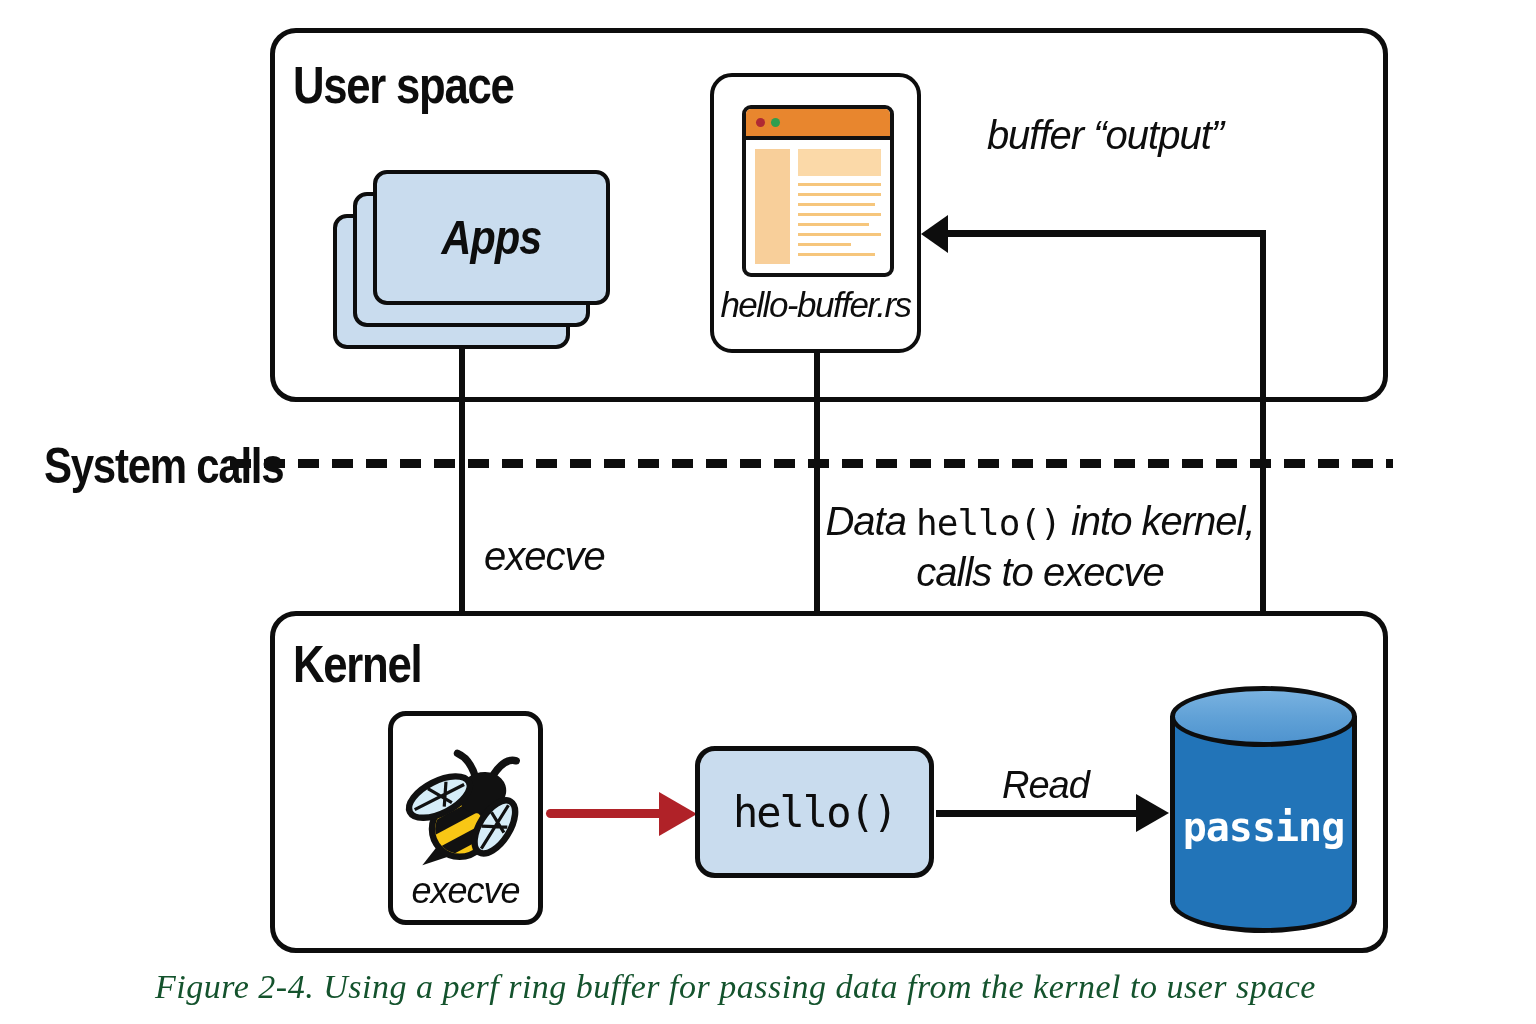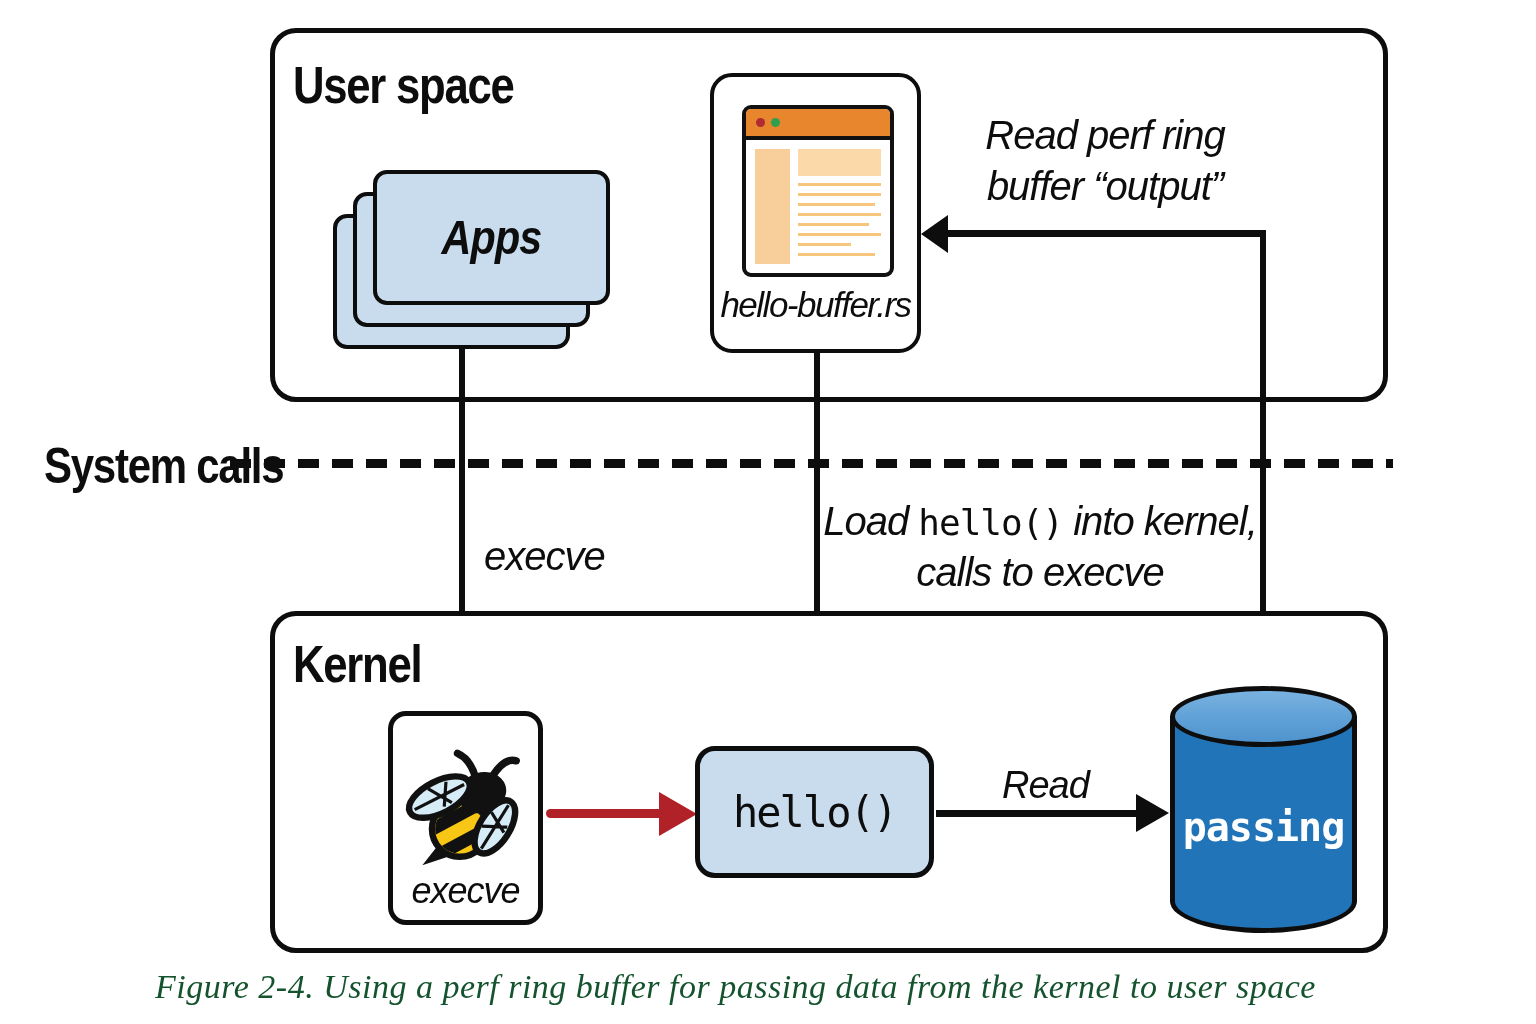--- a/index.html
+++ b/index.html
@@ -177,35 +177,34 @@
         </div>
       </div>
     </div>
     <div class="file-label">hello-buffer.rs</div>
   </div>
 
   <div class="vline" style="left:1260px; top:230px; height:460px;"></div>
   <div class="hline" style="left:944px; top:230px; width:322px;"></div>
   <div class="head-left" style="left:921px; top:215px;"></div>
   <div class="arrow-note ital" style="left:950px; top:110px; width:310px;">
-    <div>Read perf ring</div>
     <div>buffer “output”</div>
   </div>
 
   <div class="syscalls-label">System calls</div>
   <div class="dashed"></div>
 
   <div class="vline" style="left:459px; top:347px; height:333px;"></div>
   <div class="head-down" style="left:443px; top:677px;"></div>
   <div class="ital abs" style="left:484px; top:534px;">execve</div>
 
   <div class="vline" style="left:814px; top:351px; height:363px;"></div>
   <div class="head-down" style="left:798px; top:711px;"></div>
   <div class="arrow-note ital" style="left:815px; top:496px; width:450px;">
-    <div><span>Load </span><span class="code">hello()</span><span> into kernel,</span></div>
+    <div><span>Data </span><span class="code">hello()</span><span> into kernel,</span></div>
     <div>calls to execve</div>
   </div>
 
   <div class="region" style="left:270px; top:611px; width:1118px; height:342px;">
     <div class="region-label" style="top:18px;">Kernel</div>
   </div>
 
   <div class="execve-box">
     <svg width="132" height="128" viewBox="0 0 120 120" style="position:absolute; left:6px; top:32px;">
 

